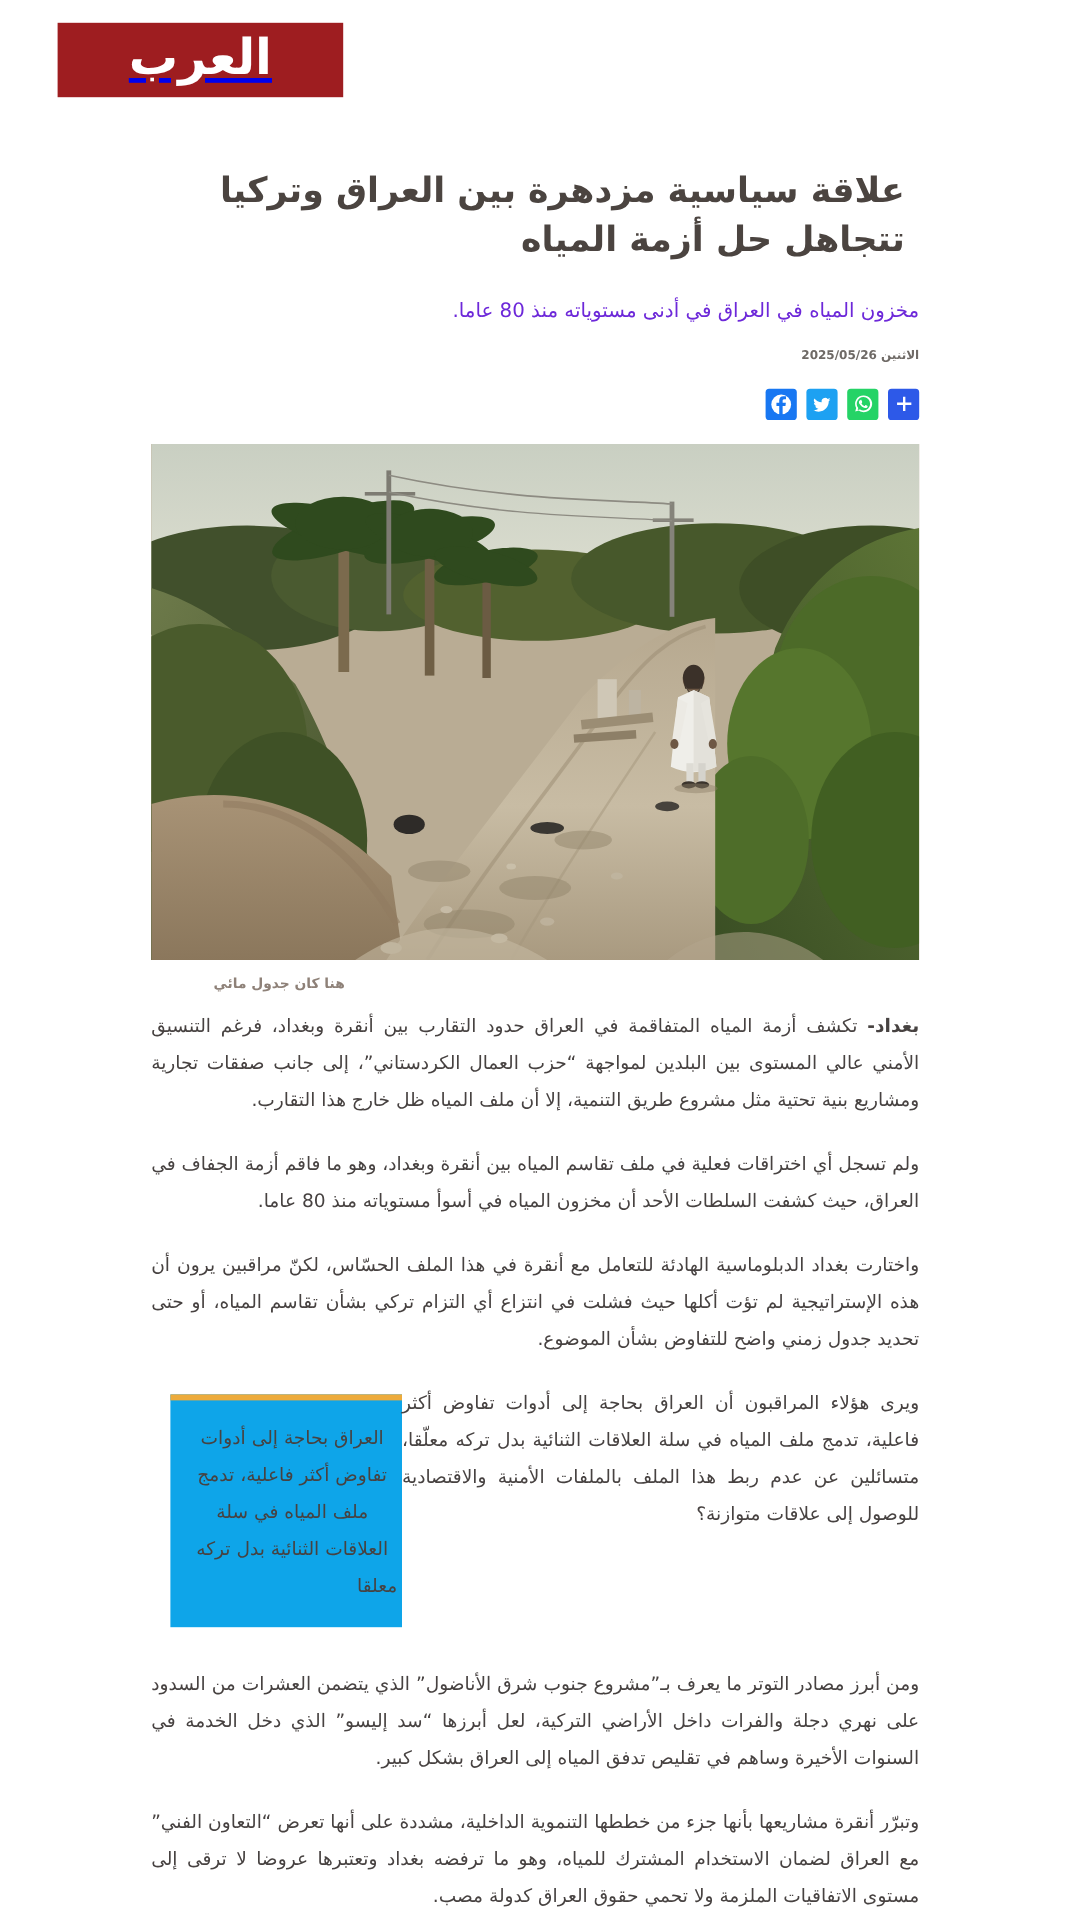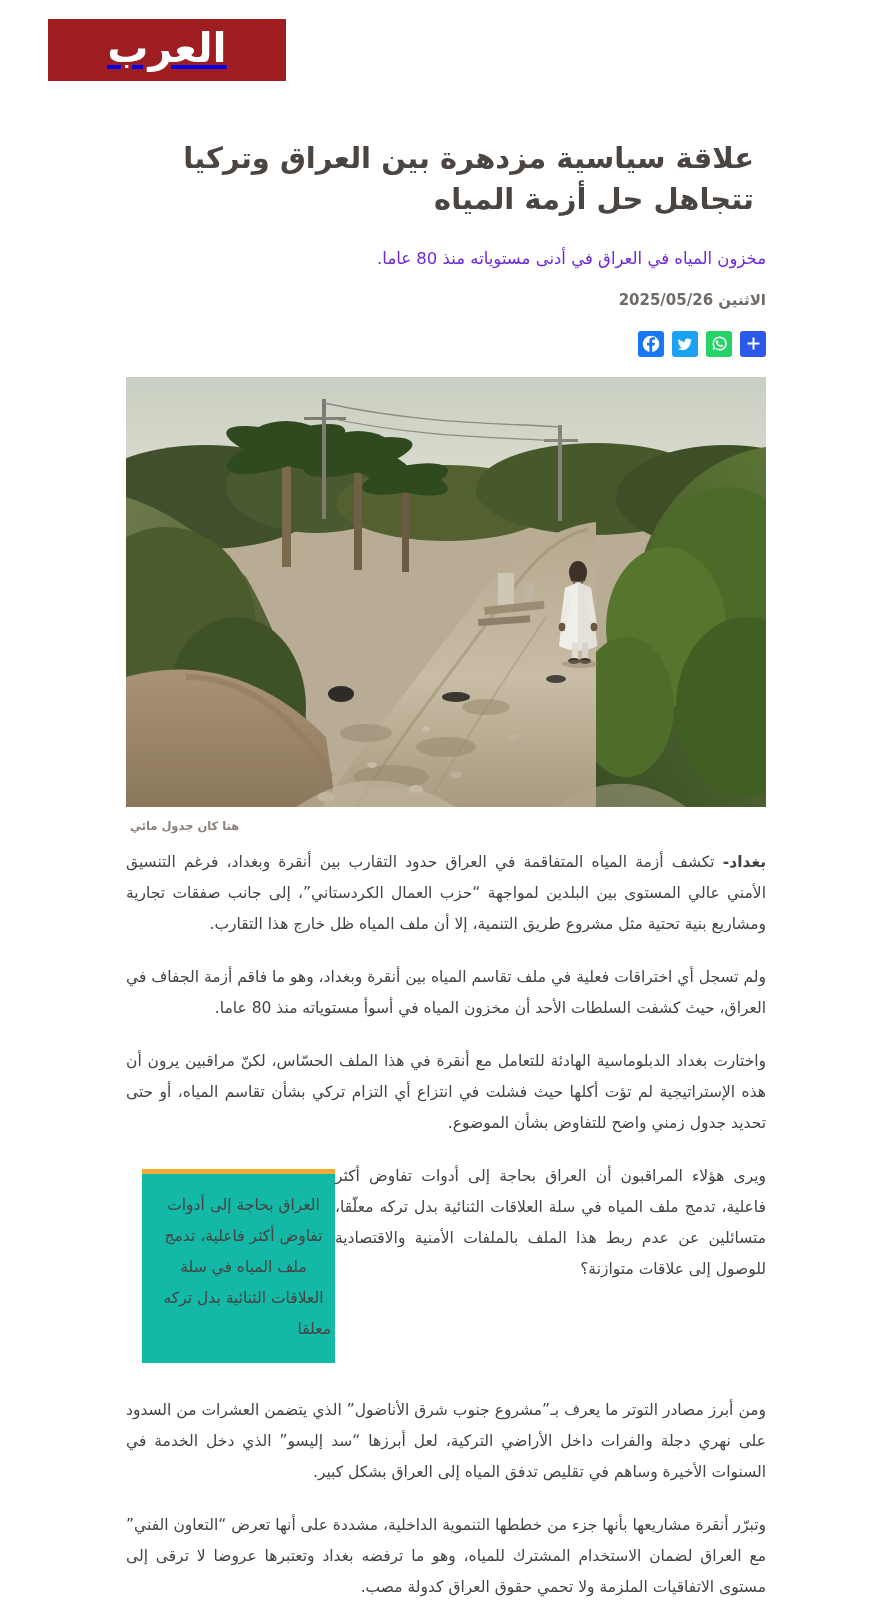--- a/index.html
+++ b/index.html
@@ -62,21 +62,21 @@
     margin: 26px 0 0 0;
     font-size: 16.5px;
     line-height: 1.6;
     color: #6d28d9;
     text-align: right;
     font-weight: 400;
   }
 
   .pubdate {
     margin: 18px 0 0 0;
-    font-size: 15px;
+    font-size: 10px;
     color: #6f6a66;
     font-weight: 700;
     direction: ltr;
     unicode-bidi: plaintext;
   }
 
   
   .share-row {
     margin-top: 22px;
     display: flex;
@@ -88,21 +88,21 @@
   .share-btn {
     width: 26px; height: 26px;
     border-radius: 3px;
     display: flex; align-items: center; justify-content: center;
     cursor: pointer;
     flex: 0 0 auto;
   }
   .share-btn svg { display: block; }
 
   
-  .figure { margin: 20px 0 0 0; }
+  .figure { margin: 20px 0 0 0; padding-left: 48px; }
   .hero {
     width: 640px; height: 430px;
     display: block;
     position: relative;
     overflow: hidden;
     background: #b9ac94;
   }
   .caption {
     margin: 12px 0 0 0;
     font-size: 11.5px;
@@ -124,21 +124,21 @@
   }
   .body p:first-child { margin-top: 14px; }
   .body .lead-label { font-weight: 700; }
 
   
   .quote-para { overflow: hidden; }
   .pullquote {
     float: left;
     width: 193px;
     margin: 8px 0 10px 16px;
-    background: #14b8a6;
+    background: #0ea5e9;
     border-top: 5px solid #edab3b;
     padding: 16px 4px 18px 14px;
     text-align: center;
   }
 </style>
 </head>
 <body>
 
 <div class="page">
 

